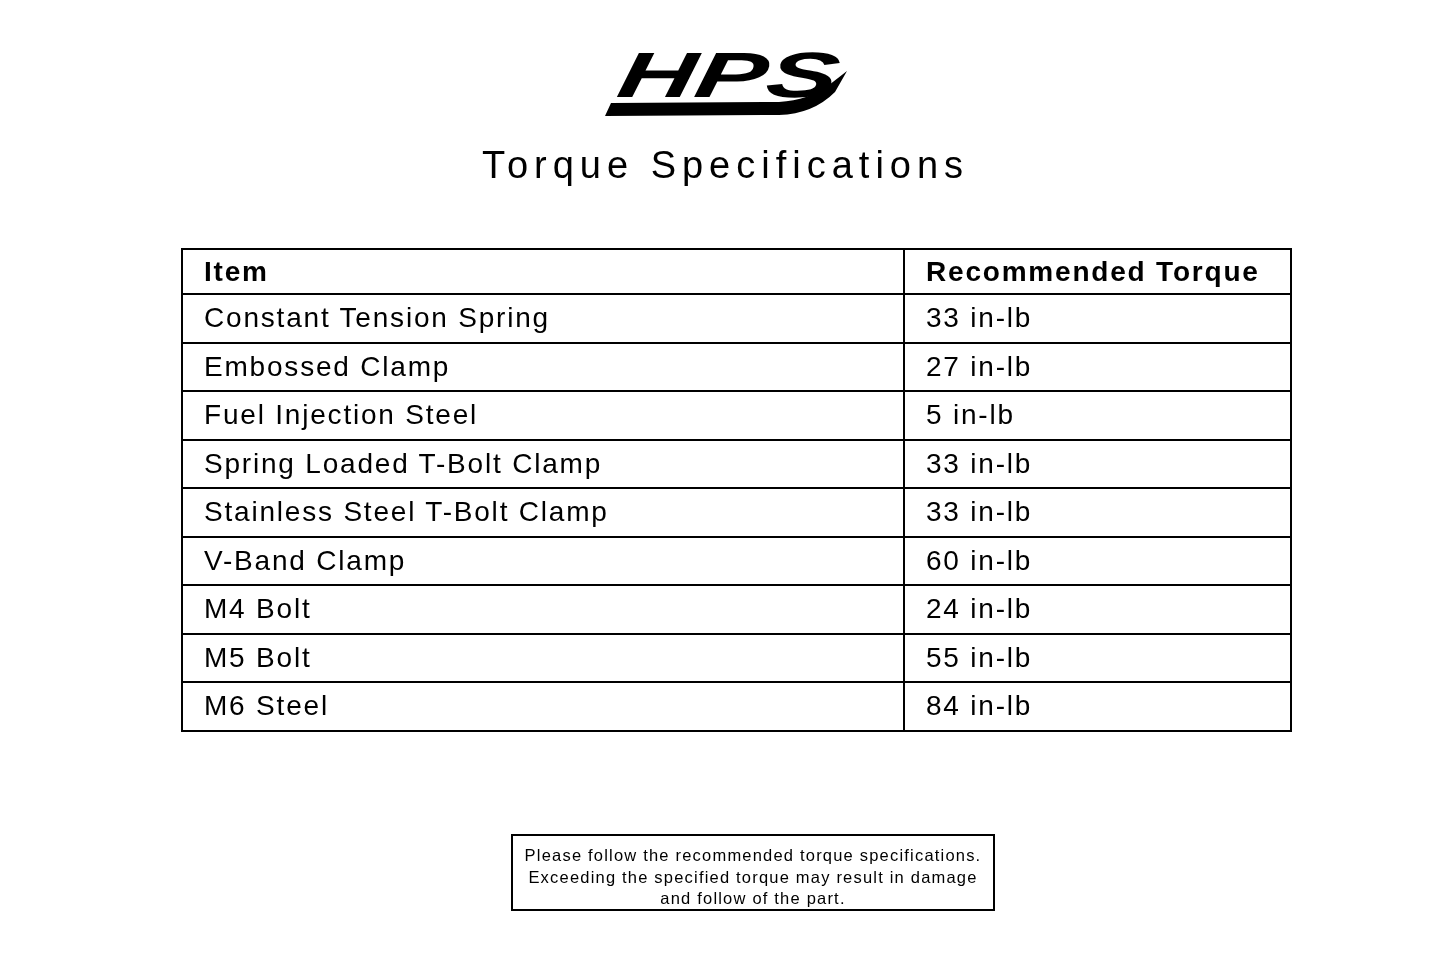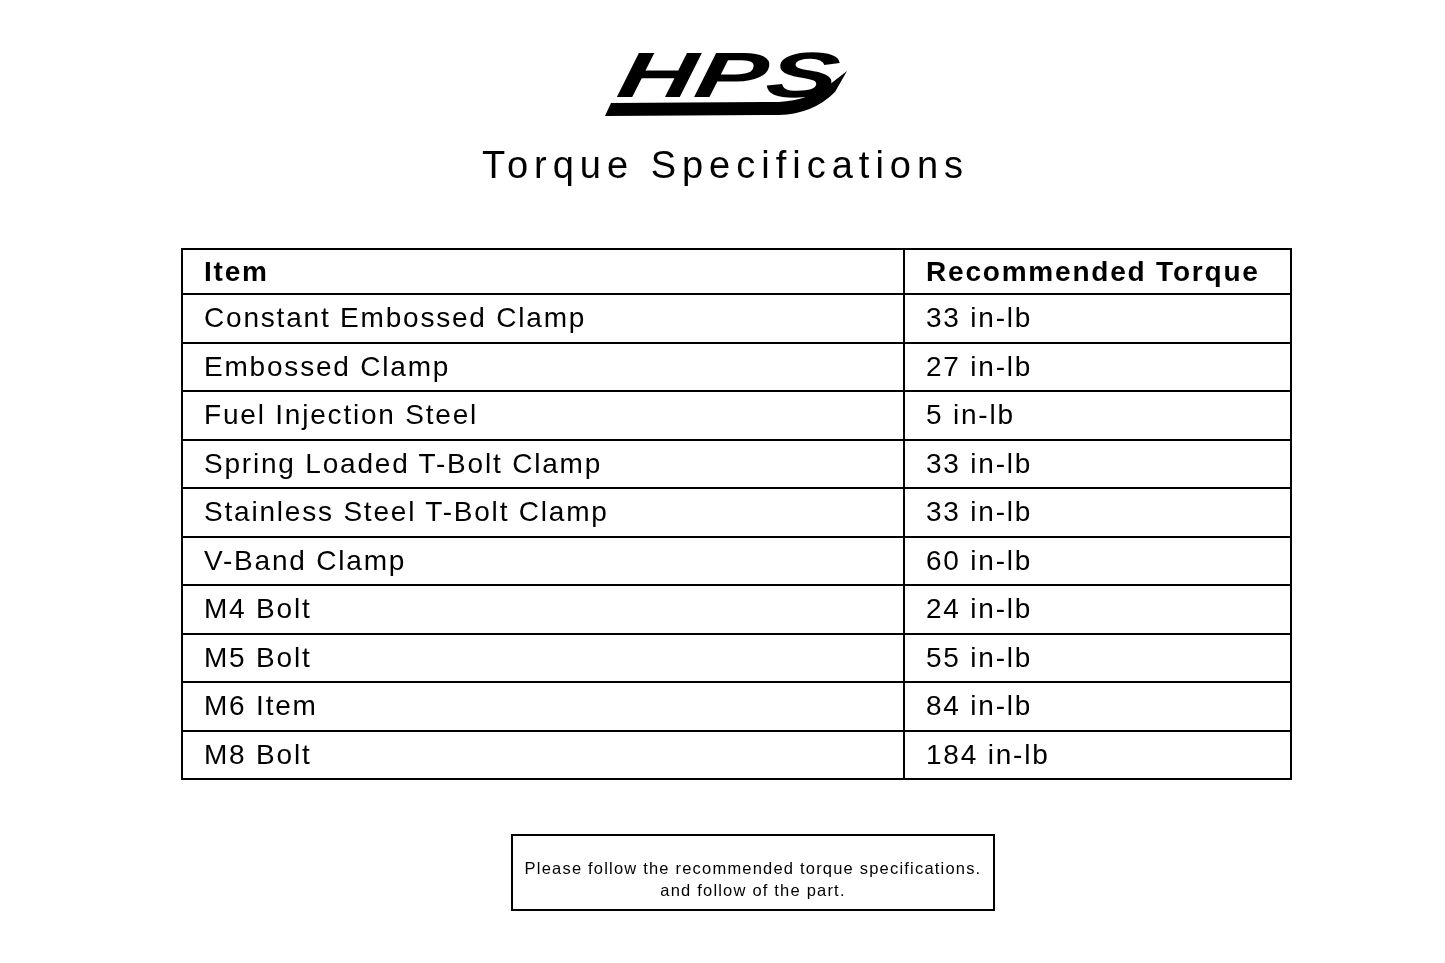--- a/index.html
+++ b/index.html
@@ -74,21 +74,21 @@
   
   .note-box {
     position: absolute;
     left: 511px;
     top: 834px;
     width: 484px;
     height: 77px;
     box-sizing: border-box;
     border: 2px solid #000000;
     text-align: center;
-    padding-top: 22px;
+    padding-top: 9px;
   }
   .note-line {
     font-size: 16.5px;
     letter-spacing: 1.2px;
     line-height: 21.5px;
     white-space: nowrap;
   }
 </style>
 </head>
 <body>
@@ -108,21 +108,21 @@
     <col class="col-torque">
   </colgroup>
   <thead>
     <tr>
       <th>Item</th>
       <th>Recommended Torque</th>
     </tr>
   </thead>
   <tbody>
       <tr>
-        <td>Constant Embossed Clamp</td>
+        <td>Constant Tension Spring</td>
         <td>33 in-lb</td>
       </tr>
       <tr>
         <td>Embossed Clamp</td>
         <td>27 in-lb</td>
       </tr>
       <tr>
         <td>Fuel Injection Steel</td>
         <td>5 in-lb</td>
       </tr>
@@ -140,26 +140,23 @@
       </tr>
       <tr>
         <td>M4 Bolt</td>
         <td>24 in-lb</td>
       </tr>
       <tr>
         <td>M5 Bolt</td>
         <td>55 in-lb</td>
       </tr>
       <tr>
-        <td>M6 Item</td>
+        <td>M6 Steel</td>
         <td>84 in-lb</td>
-      </tr>
-      <tr>
-        <td>M8 Bolt</td>
-        <td>184 in-lb</td>
       </tr>
     </tbody>
 </table>
 
 <div class="note-box">
   <div class="note-line">Please follow the recommended torque specifications.</div>
+  <div class="note-line">Exceeding the specified torque may result in damage</div>
   <div class="note-line">and follow of the part.</div>
 </div>
 
 </body></html>

